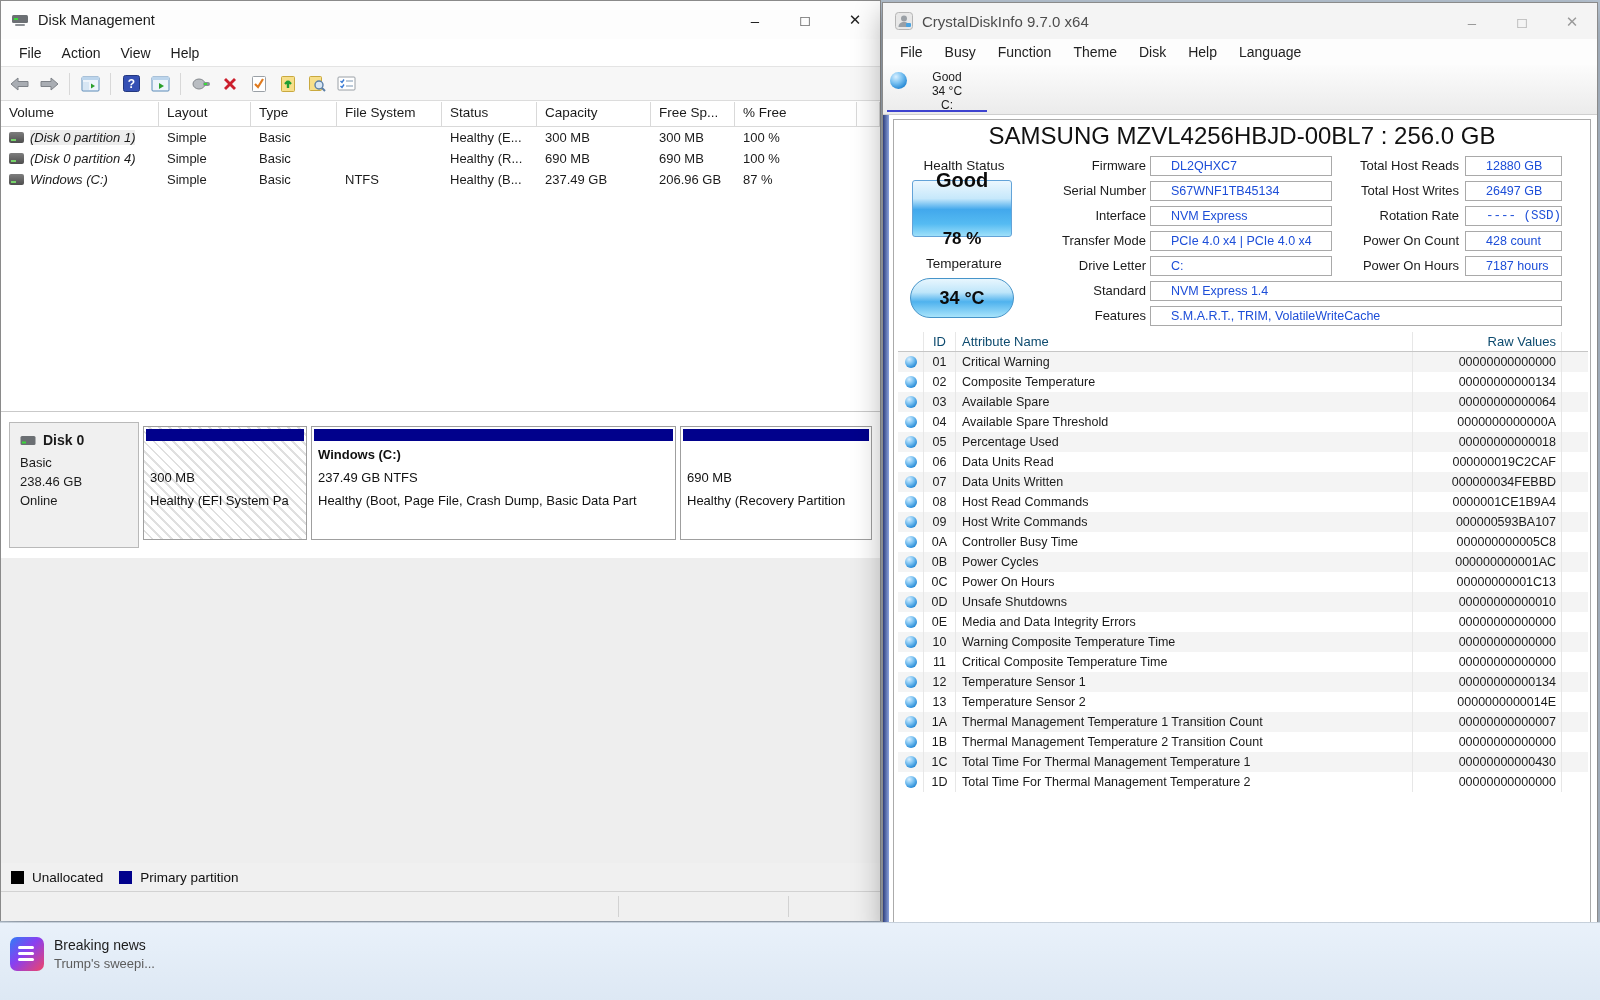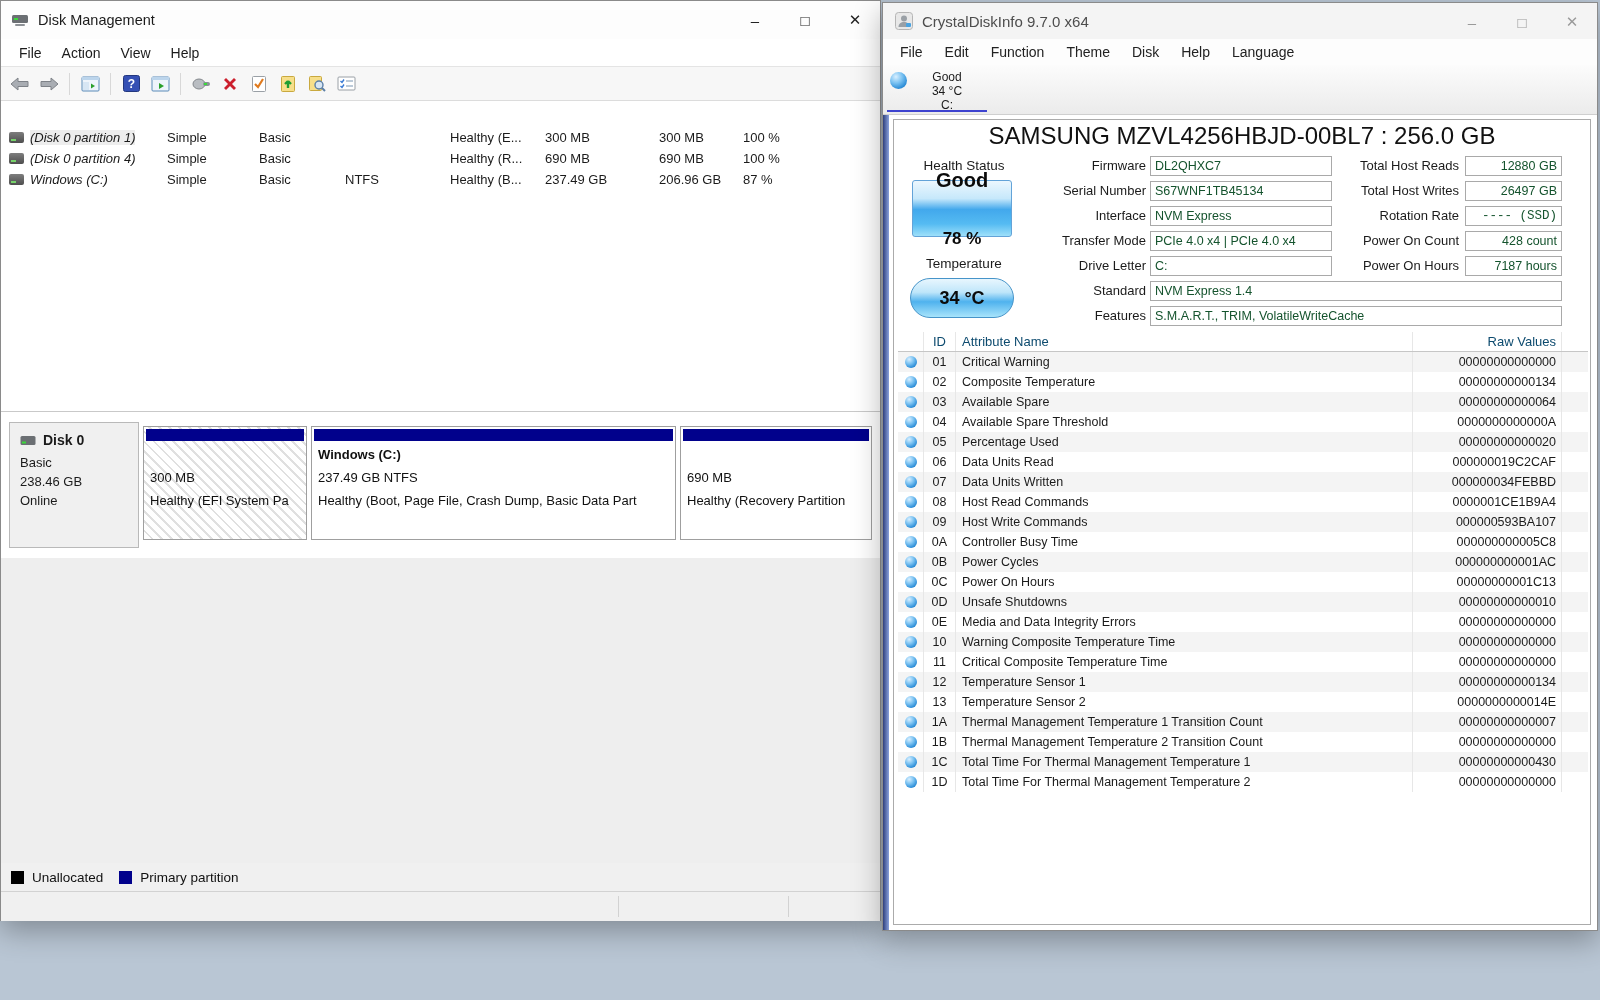--- a/index.html
+++ b/index.html
@@ -73,21 +73,21 @@
   .small-label{position:absolute;font-size:13.5px;color:#1b1b1b;}
   .health-btn{position:absolute;left:18px;top:60px;width:100px;height:57px;border:1px solid #63a3d8;border-radius:3px;
     background:linear-gradient(180deg,#ecf7fe 0%,#c6e8fb 32%,#42a8ec 52%,#55bbf2 78%,#9ee0fa 100%);
     display:flex;flex-direction:column;align-items:center;justify-content:center;}
   .health-btn .hstat{font-size:20px;font-weight:bold;color:#0b0b0b;line-height:24px;}
   .health-btn .hpct{font-size:17px;font-weight:bold;color:#0b0b0b;line-height:22px;margin-top:36px;}
   .temp-pill{position:absolute;left:16px;top:158px;width:104px;height:40px;border:1px solid #4694c9;border-radius:20px;
     background:linear-gradient(180deg,#e8f6fe 0%,#bfe6fa 35%,#4fb2ee 60%,#a8e4fb 100%);
     display:flex;align-items:center;justify-content:center;font-size:18px;font-weight:bold;color:#0b0b0b;}
   .fld-label{position:absolute;width:150px;text-align:right;font-size:13px;color:#1b1b1b;line-height:20px;}
-  .fld-box{position:absolute;height:20px;border:1px solid #a9a9a9;background:#fff;font-size:12.5px;color:#14532d;line-height:18px;padding:0 4px;white-space:nowrap;overflow:hidden;}
+  .fld-box{position:absolute;height:20px;border:1px solid #a9a9a9;background:#fff;font-size:12.5px;color:#1d4ed8;line-height:18px;padding:0 20px;white-space:nowrap;overflow:hidden;}
   .fld-box.right{text-align:right;}
 
   .smart{position:absolute;left:4px;top:212px;width:690px;}
   .smart-head{display:flex;height:20px;border-bottom:1px solid #c6c6c6;font-size:13px;color:#0c4a6e;align-items:center;}
   .smart-row{display:flex;height:20px;align-items:center;font-size:12.5px;color:#1b1b1b;}
   .smart-row:nth-of-type(even){background:#f4f4f4;}
   .sc-orb{width:26px;display:flex;justify-content:center;align-self:stretch;align-items:center;border-right:1px solid #e7e7e7;}
   .sc-orb .orb{width:12px;height:12px;}
   .sc-id{width:32px;text-align:center;align-self:stretch;line-height:20px;border-right:1px solid #e7e7e7;}
   .sc-name{flex:1;padding-left:6px;white-space:nowrap;overflow:hidden;}
@@ -209,20 +209,31 @@
         <svg width="19" height="15" viewBox="0 0 19 15">
             <rect x="1" y="1" width="17" height="13" rx="1" fill="#fff" stroke="#9aa0a6"></rect>
             <path d="M3.5 5 L5 6.5 L7 3.5" stroke="#3a7bd5" stroke-width="1.4" fill="none"></path>
             <line x1="9" y1="5" x2="16" y2="5" stroke="#9fb4c8" stroke-width="1.4"></line>
             <path d="M3.5 10 L5 11.5 L7 8.5" stroke="#3a7bd5" stroke-width="1.4" fill="none"></path>
             <line x1="9" y1="10" x2="16" y2="10" stroke="#9fb4c8" stroke-width="1.4"></line>
           </svg>
       </span>
     </div>
 
+    <div class="dm-listhead">
+      <div class="hcell c-vol">Volume</div>
+      <div class="hcell c-lay">Layout</div>
+      <div class="hcell c-typ">Type</div>
+      <div class="hcell c-fs">File System</div>
+      <div class="hcell c-st">Status</div>
+      <div class="hcell c-cap">Capacity</div>
+      <div class="hcell c-fr">Free Sp...</div>
+      <div class="hcell c-pct">% Free</div>
+      <div class="hcell c-end"></div>
+    </div>
 
     <div class="dm-rows">
 
         <div class="vrow">
           <div class="vcell vol c-vol">
             <span class="disk-glyph"></span>
             <span class="vol-inner">(Disk 0 partition 1)</span>
           </div>
           <div class="vcell c-lay">Simple</div>
           <div class="vcell c-typ">Basic</div>
@@ -328,21 +339,21 @@
         <div class="btn">–</div>
         <div class="btn">□</div>
         <div class="btn">✕</div>
       </div>
     </div>
 
     <div class="cdi-menubar">
 
         <span class="menu-item">File</span>
 
-        <span class="menu-item">Edit</span>
+        <span class="menu-item">Busy</span>
 
         <span class="menu-item">Function</span>
 
         <span class="menu-item">Theme</span>
 
         <span class="menu-item">Disk</span>
 
         <span class="menu-item">Help</span>
 
         <span class="menu-item">Language</span>
@@ -452,21 +463,21 @@
             <div class="sc-raw">0000000000000A</div>
             <div class="sc-tail"></div>
           </div>
 
           <div class="smart-row">
             <div class="sc-orb">
               <span class="orb"></span>
             </div>
             <div class="sc-id">05</div>
             <div class="sc-name">Percentage Used</div>
-            <div class="sc-raw">00000000000020</div>
+            <div class="sc-raw">00000000000018</div>
             <div class="sc-tail"></div>
           </div>
 
           <div class="smart-row">
             <div class="sc-orb">
               <span class="orb"></span>
             </div>
             <div class="sc-id">06</div>
             <div class="sc-name">Data Units Read</div>
             <div class="sc-raw">000000019C2CAF</div>
@@ -631,14 +642,25 @@
             <div class="sc-id">1D</div>
             <div class="sc-name">Total Time For Thermal Management Temperature 2</div>
             <div class="sc-raw">00000000000000</div>
             <div class="sc-tail"></div>
           </div>
 
       </div>
     </div>
   </div>
 
+  <div id="taskbar">
+
+    <div class="widgets">
+      <div class="widget-icon"></div>
+      <div class="widget-text">
+        <div class="l1">Breaking news</div>
+        <div class="l2">Trump's sweepi...</div>
+      </div>
+    </div>
+
+  </div>
 
 </div>
 
 </body></html>

